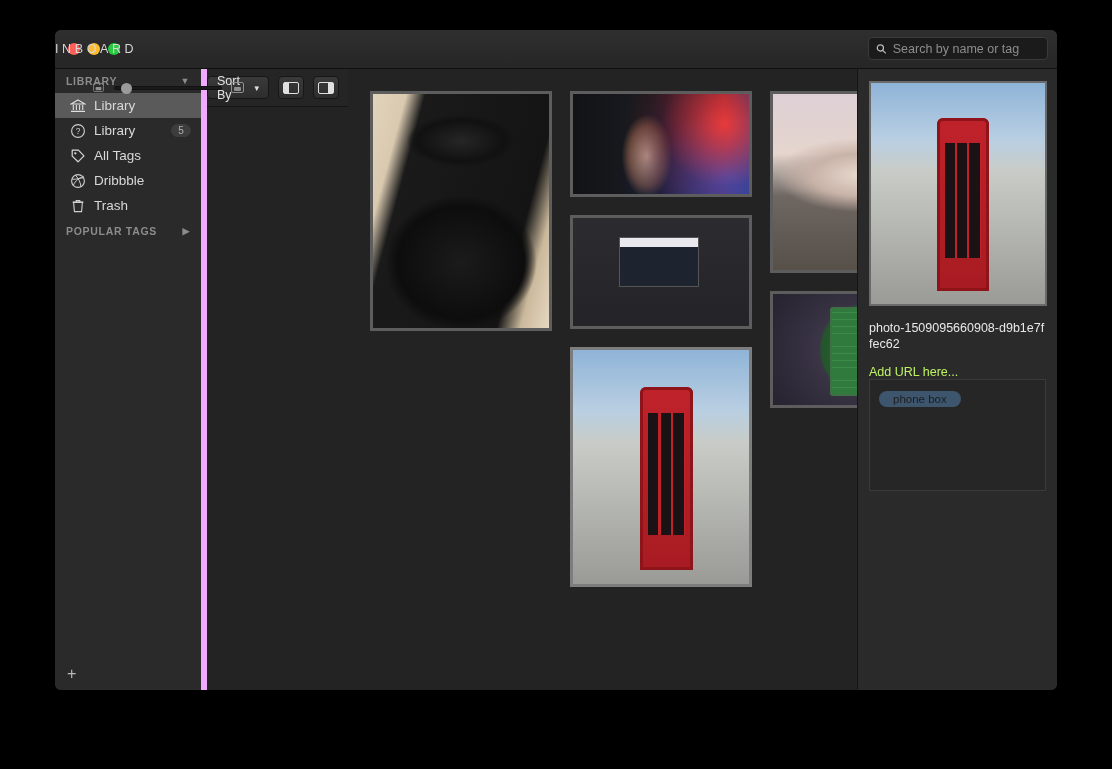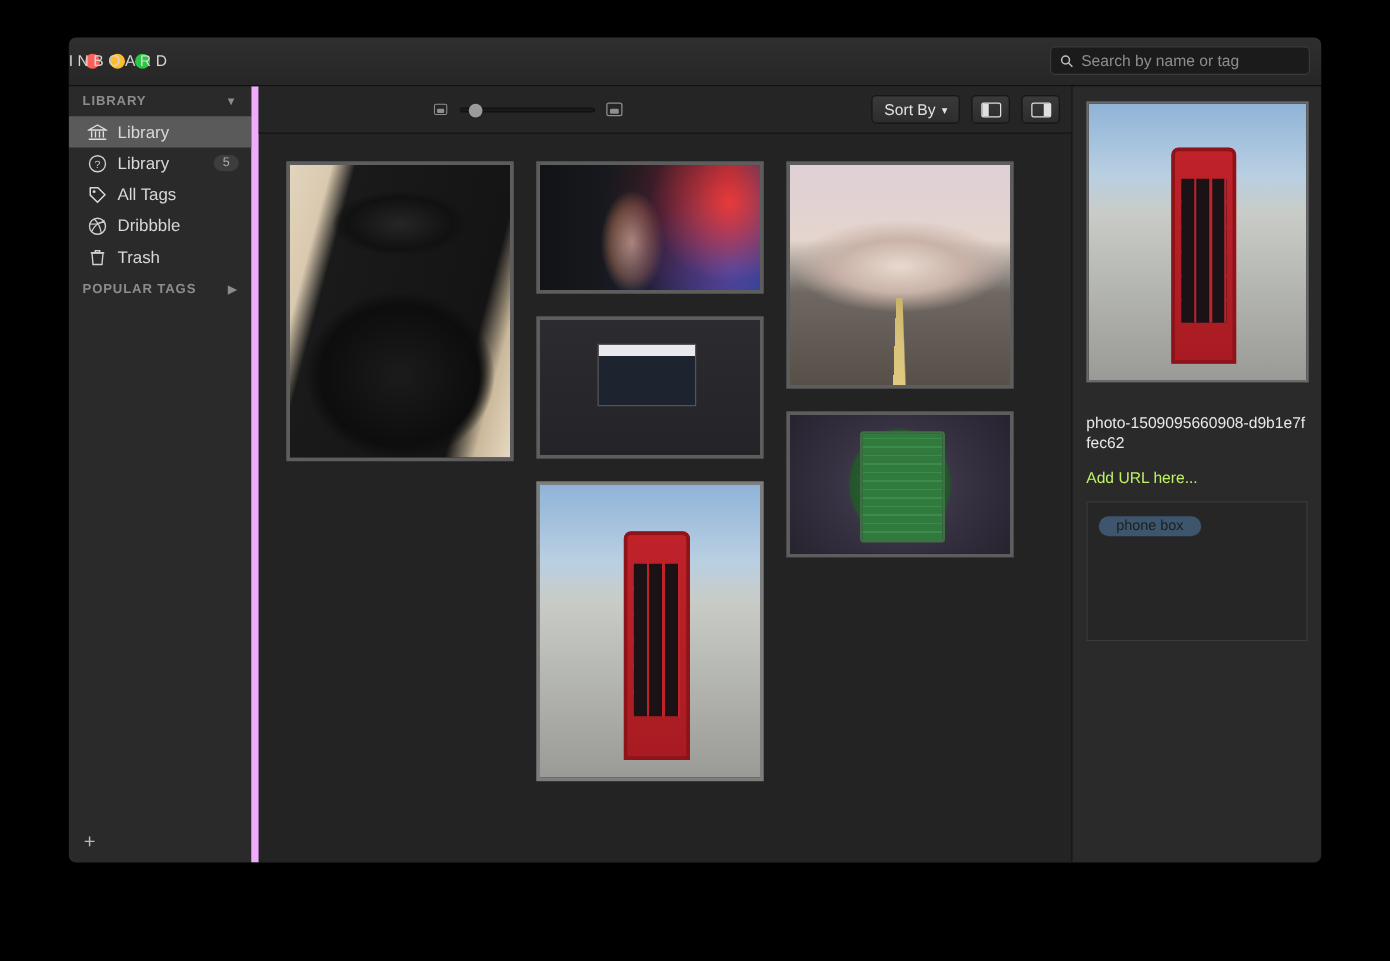--- a/index.html
+++ b/index.html
@@ -33,21 +33,21 @@
   .tl.red { background: #ff5f57; }
   .tl.yellow { background: #febc2e; }
   .tl.green { background: #28c840; }
   .win-title {
     position: absolute; left: 0; right: 0; text-align: left;
     font-size: 12.5px; letter-spacing: 3.6px; color: #d6d6d6;
     font-weight: 400; pointer-events: none;
   }
   .searchbox {
     position: absolute; right: 9px; top: 7px;
-    width: 208px; height: 23px;
+    width: 180px; height: 23px;
     background: #1b1b1b;
     border: 1px solid #3a3a3a;
     border-radius: 4px;
     display: flex; align-items: center; padding: 0 7px; gap: 6px; justify-content: space-between;
   }
   .searchbox input {
     background: transparent; border: none; outline: none;
     color: #cfcfcf; font-size: 12.5px;
     font-family: "Liberation Sans", sans-serif; width: 100%;
   }
@@ -89,21 +89,21 @@
     justify-content: space-between; padding: 0 11px 0 11px;
     font-size: 10.5px; font-weight: bold; letter-spacing: .7px; color: #8c8c8c;
   }
   .sec-spacer { flex: 1; }
   .add-btn {
     height: 32px; display: flex; align-items: center; padding-left: 12px;
     color: #b9b9b9; font-size: 16px;
   }
 
   
-  .main { flex: 1; display: flex; flex-direction: column; min-width: 0;
+  .main { flex: 1; display: flex; min-width: 0;
           background: #232323; }
   .toolbar {
     height: 38px; flex: 0 0 38px;
     background: #252525;
     border-bottom: 1px solid #151515;
     display: flex; align-items: center; justify-content: flex-end;
     padding-right: 9px; gap: 9px; position: relative;
   }
   .zoomctl { position: absolute; left: 50%; transform: translateX(-50%);
     display: flex; align-items: center; gap: 9px; margin-left: -110px; }
@@ -145,23 +145,23 @@
   .inspector {
     width: 200px; flex: 0 0 200px;
     background: #2a2a2a;
     border-left: 1px solid #151515;
     padding: 12px 11px;
     display: flex; flex-direction: column; gap: 0;
   }
   .insp-img { width: 178px; height: 225px; border: 2px solid #6a6a6a;
     overflow: hidden; background: #111; }
   .insp-name { color: #e8e8e8; font-size: 12.5px; line-height: 16px;
-    margin-top: 24px; word-break: break-all; }
+    margin-top: 14px; word-break: break-all; }
   .insp-url { color: #bef264; font-size: 12.5px; margin-top: 13px; }
-  .tagbox { margin-top: 12px; height: 112px; background: #262626;
+  .tagbox { height: 112px; background: #262626;
     border: 1px solid #3a3a3a; border-radius: 0; padding: 9px; }
   .chip { display: inline-block; background: #3d566e; color: #1d1d1d;
     font-size: 11.5px; border-radius: 9px; padding: 2px 14px; }
 
   
   .p-chair { background:
       radial-gradient(ellipse 60% 40% at 50% 72%, #1b1b1b 0%, #0d0d0d 60%, transparent 72%),
       radial-gradient(ellipse 44% 16% at 50% 20%, #262626 0%, #111 55%, transparent 70%),
       linear-gradient(105deg, #e2d4bd 0%, #d9c9af 14%, #1a1a1a 22%, #141414 78%, #cbb99c 88%, #e6d8c2 100%); }
   .p-neon { background:

